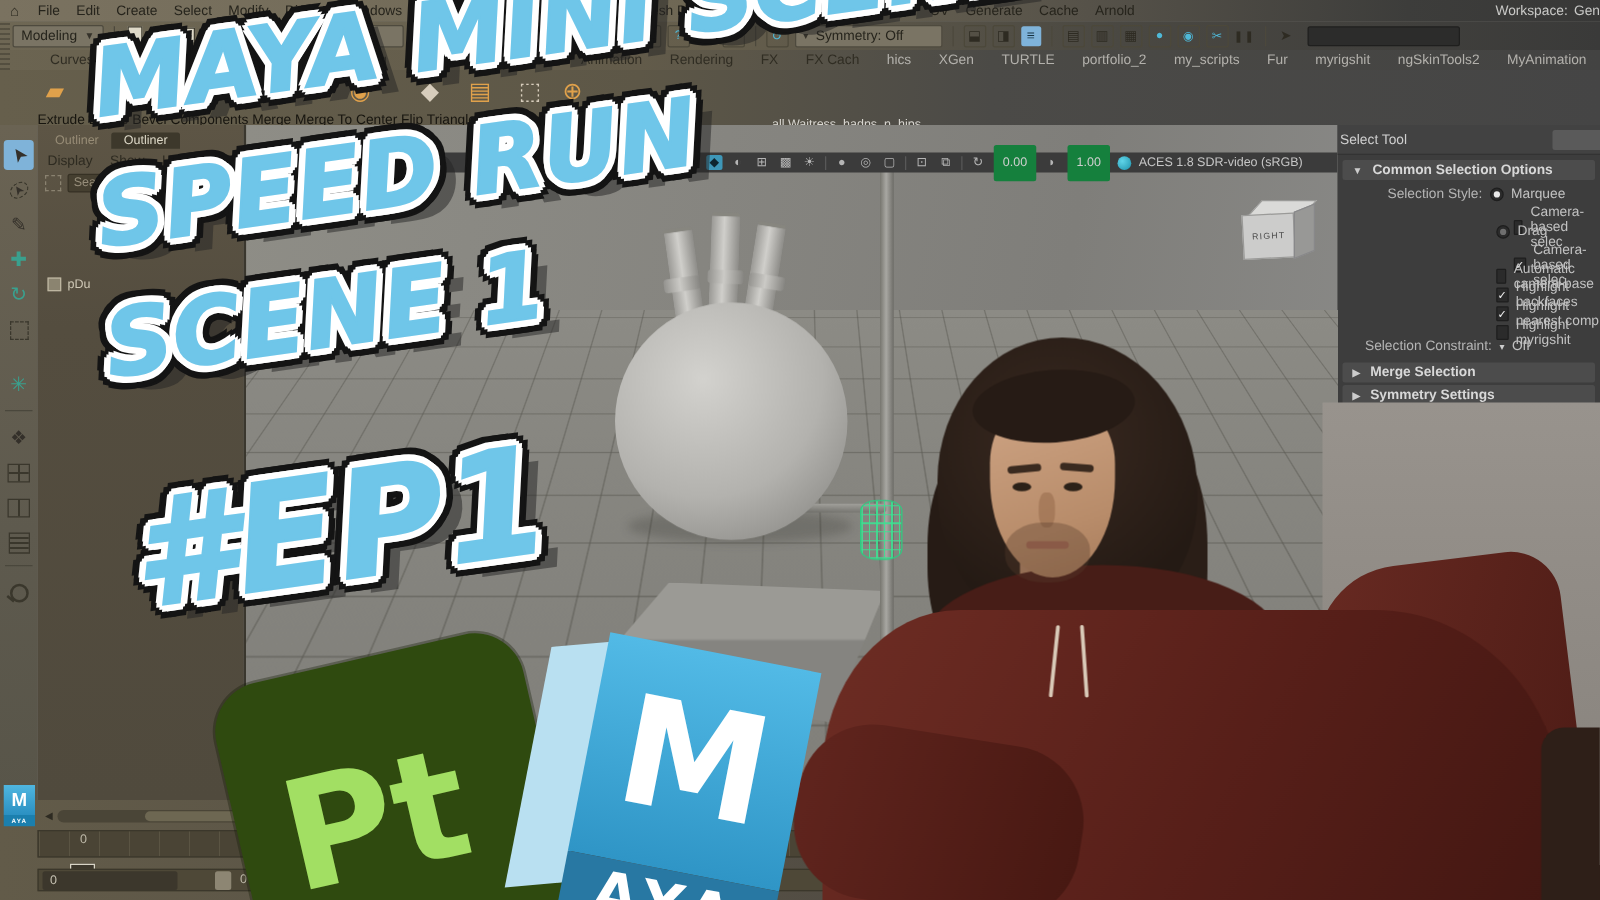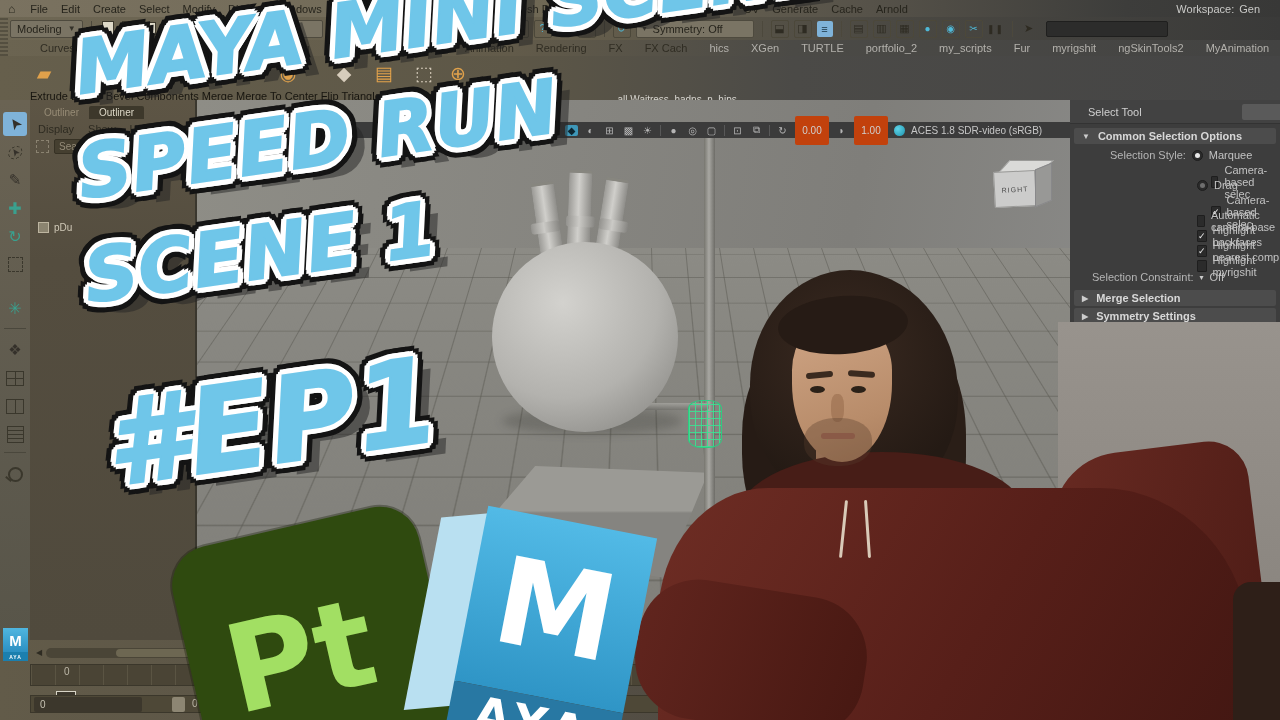--- a/index.html
+++ b/index.html
@@ -6,21 +6,21 @@
   .stage{position:relative;width:1280px;height:720px;overflow:hidden;
          font-family:"Liberation Sans",sans-serif;background:#7b7a76;-webkit-user-select:none}
   .abs{position:absolute}
 
   
   .menubar{left:0;top:0;width:1280px;height:17px;display:flex;align-items:center;gap:13px;
     padding-left:8px;box-sizing:border-box;font-size:11px;color:#26241c;
     background:linear-gradient(90deg,#7a7260 0,#6e6754 45%,#565249 68%,#3d3d3b 88%,#383837 100%)}
   .menubar .mi{cursor:default;white-space:nowrap}
   .home{font-size:12px;color:#2c2a20;margin-right:2px}
-  .ws{margin-left:auto;display:flex;gap:5px;align-items:center;color:#c9c9c7;font-size:11px;padding-right:20px}
+  .ws{margin-left:auto;display:flex;gap:5px;align-items:center;color:#c9c9c7;font-size:11px;padding-right:0}
 
   .toolbar{left:0;top:17px;width:1280px;height:23px;display:flex;align-items:center;gap:5px;
     padding-left:10px;box-sizing:border-box;
     background:linear-gradient(90deg,#6e6754 0,#655e4c 45%,#4a4842 70%,#3a3a39 100%)}
   .combo{height:16px;background:#7a7464;border:1px solid #4e4a3e;border-radius:2px;
     display:flex;align-items:center;gap:6px;padding:0 6px;font-size:11px;color:#26241c}
   .car{font-size:8px;color:#35322a}
   .tbsep{width:1px;height:16px;background:#4c483c;margin:0 3px}
   .tic{width:16px;height:16px;display:flex;align-items:center;justify-content:center;
     font-size:11px;color:#2e2b22;border-radius:2px}
@@ -83,21 +83,21 @@
   .cubeic{width:9px;height:9px;border:1px solid #bdb5a0;background:#8b8470}
 
   
   .viewport{left:197px;top:100px;width:873px;height:540px;overflow:hidden;
     background:linear-gradient(100deg,#8e8d86 0,#868580 40%,#7f7e7a 70%,#8a8a88 100%)}
   .vptb{position:absolute;left:0;top:22px;width:873px;height:16px;background:#3b3b3b;
     display:flex;align-items:center;gap:6px;padding-left:285px;box-sizing:border-box;font-size:10px;color:#b5b5b5}
   .vic{width:13px;text-align:center}
   .vic.on{background:#3e97b8;color:#0e2630;border-radius:2px}
   .vsep{width:1px;height:11px;background:#585858}
-  .vfield{min-width:34px;height:29px;background:#c2410c;border-radius:2px;color:#cfcfcf;
+  .vfield{min-width:34px;height:29px;background:#15803d;border-radius:2px;color:#cfcfcf;
     display:flex;align-items:center;justify-content:center;font-size:10px}
   .tealdot{width:11px;height:11px;border-radius:50%;background:radial-gradient(circle at 35% 35%,#5fd4e8,#1e93ad);}
   .cspace{font-size:10px;color:#c6c6c6;white-space:nowrap}
 
   .floor{position:absolute;left:-260px;top:148px;width:1400px;height:520px;
     background:
       repeating-linear-gradient(90deg,rgba(88,87,80,.5) 0 1px,transparent 1px 34px),
       repeating-linear-gradient(0deg,rgba(88,87,80,.5) 0 1px,transparent 1px 34px),
       linear-gradient(#8c8b85,#7b7a75);
     transform:perspective(620px) rotateX(50deg);transform-origin:50% 0}
@@ -123,21 +123,21 @@
   .collar{position:absolute;width:29px;height:11px;border-radius:3px;
     background:linear-gradient(90deg,#93928e,#cbcac6 45%,#868581)}
   .vcube-top{position:absolute;left:806px;top:60px;width:42px;height:13px;background:#dadad8;transform:skewX(-42deg);border:1px solid #9a9a98}
   .vcube-front{position:absolute;left:797px;top:71px;width:40px;height:34px;background:#cccccb;border:1px solid #9a9a98;
      display:flex;align-items:center;justify-content:center;font-size:7px;color:#4a4a4a;letter-spacing:1px;transform:rotate(-3deg)}
   .vcube-side{position:absolute;left:838px;top:66px;width:15px;height:36px;background:#989896;border:1px solid #88888a;transform:skewY(-22deg)}
 
   
   .rpanel{left:1070px;top:100px;width:210px;height:232px;background:#3d3d3d;overflow:hidden;font-size:11px}
   .rphead{position:absolute;left:0;top:0;width:210px;height:24px;background:#424242;border-bottom:1px solid #333;
-    display:flex;align-items:center;padding-left:18px;box-sizing:border-box;color:#cfcfcf}
+    display:flex;align-items:center;padding-left:2px;box-sizing:border-box;color:#cfcfcf}
   .rpbtn{position:absolute;right:-6px;top:4px;width:44px;height:16px;background:#5a5a5a;border-radius:2px}
   .sect{position:absolute;left:4px;width:202px;height:16px;background:#4c4c4c;border-radius:2px;
     display:flex;align-items:center;gap:8px;padding-left:8px;box-sizing:border-box;color:#d8d8d8;font-weight:bold}
   .tri{font-size:8px;color:#ccc}
   .rrow{position:absolute;display:flex;align-items:center;gap:6px;color:#c2c2c2}
   .rlabel{color:#b5b5b5}
   .chk{width:10px;height:10px;background:#2b2b2b;border:1px solid #1e1e1e;border-radius:1px;
     display:flex;align-items:center;justify-content:center;font-size:9px;color:#eee}
   .radio{width:9px;height:9px;border-radius:50%;background:#2b2b2b;border:1px solid #1e1e1e;position:relative}
   .radio.sel:after{content:"";position:absolute;left:2px;top:2px;width:5px;height:5px;border-radius:50%;background:#e8e8e8}

